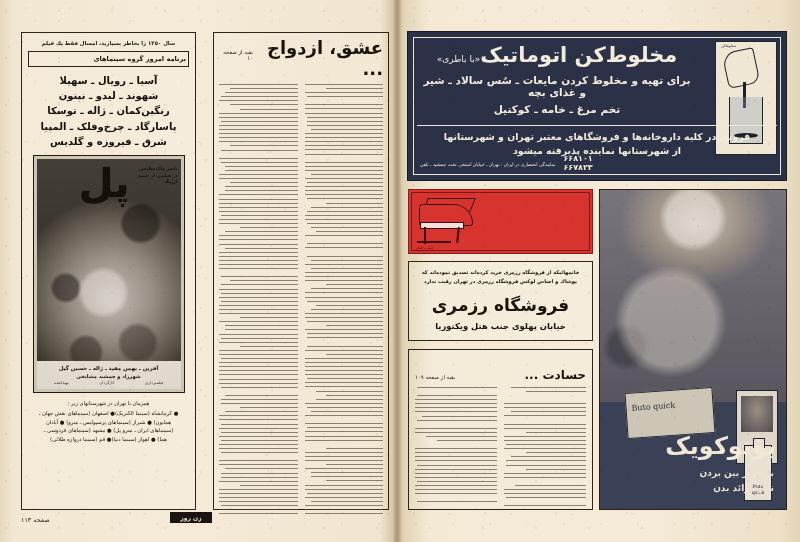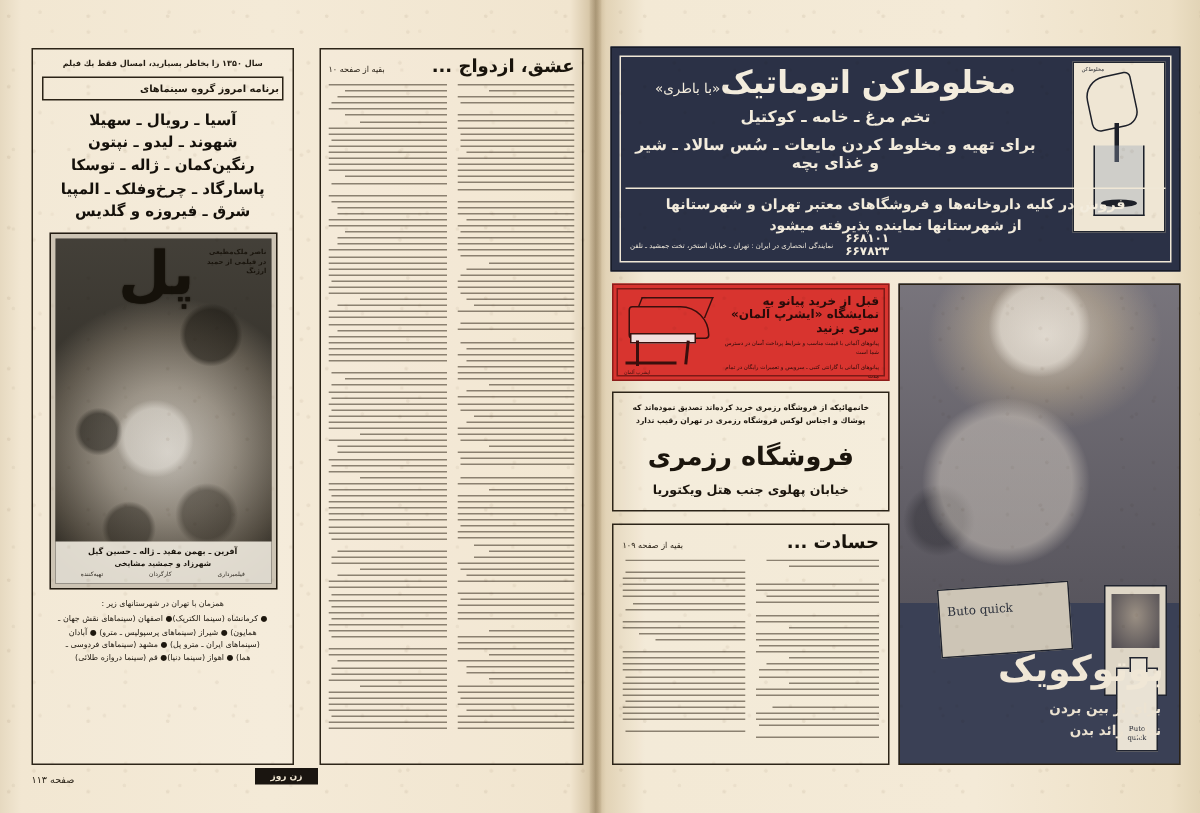--- a/index.html
+++ b/index.html
@@ -121,21 +121,21 @@
     display:flex;align-items:center;justify-content:center;letter-spacing:.3px;
   }
 
   
   #col-love{
     position:absolute;left:213px;top:32px;width:176px;height:478px;
     border:1px solid #2d2518;box-sizing:border-box;padding:4px 5px;
     background:rgba(255,255,255,.08);
   }
   .art-head{display:flex;align-items:baseline;justify-content:space-between;margin-bottom:5px;}
-  .art-head .ttl{font-size:12px;font-weight:700;color:#18130b;letter-spacing:-.3px;}
+  .art-head .ttl{font-size:18px;font-weight:700;color:#18130b;letter-spacing:-.3px;}
   .art-head .cont{font-size:5.4px;color:#2a2217;}
   .twocol{display:flex;gap:7px;height:442px;}
   .twocol > div{flex:1;}
 
   
   
   #mixer-ad{
     position:absolute;left:8px;top:31px;width:380px;height:150px;
     background:#2b3146;border:1px solid #171b28;color:#f3ecdd;box-sizing:border-box;
   }
@@ -207,21 +207,21 @@
     border:1px solid #2c2418;background:rgba(255,255,255,.14);
     box-sizing:border-box;padding:6px 7px;text-align:center;color:#1b150d;
   }
   #rosemary-ad .claim{font-size:5.1px;line-height:1.75;font-weight:700;}
   #rosemary-ad .name{font-size:17px;font-weight:700;margin-top:9px;letter-spacing:-.5px;}
   #rosemary-ad .addr{font-size:8.4px;font-weight:700;margin-top:6px;letter-spacing:-.2px;}
 
   
   #jealousy{
     position:absolute;left:9px;top:349px;width:185px;height:161px;
-    border:1px solid #2c2418;box-sizing:border-box;padding:4px 6px;
+    border:1px solid #2c2418;box-sizing:border-box;padding:18px 6px;
     background:rgba(255,255,255,.07);
   }
   #jealousy .art-head .ttl{font-size:12px;}
   #jealousy .twocol{height:124px;}
 
   
   #buto-ad{
     position:absolute;left:200px;top:189px;width:188px;height:321px;
     border:1px solid #2a2216;box-sizing:border-box;background:#3a4055;overflow:hidden;
   }
@@ -551,22 +551,22 @@
         <div class="hand"></div>
         <div class="shaft"></div>
         <div class="glass"></div>
         <div class="cap fa">مخلوط‌کن</div>
       </div>
 
       <div id="mixer-text" class="fa">
         <div id="mixer-title">
           <span>مخلوط‌کن اتوماتیک</span><span class="sub">«با باطری»</span>
         </div>
+        <div id="mixer-l1">برای تهیه و مخلوط کردن مایعات ـ سُس سالاد ـ شیر و غذای بچه</div>
         <div id="mixer-l2">تخم مرغ ـ خامه ـ کوکتیل</div>
-        <div id="mixer-l1">برای تهیه و مخلوط کردن مایعات ـ سُس سالاد ـ شیر و غذای بچه</div>
       </div>
 
       <div id="mixer-rule"></div>
 
       <div id="mixer-sale" class="fa">
         <div class="s1">فروش در کلیه داروخانه‌ها و فروشگاهای معتبر تهران و شهرستانها</div>
         <div class="s2">از شهرستانها نمایندﻩ پذیرفته میشود</div>
       </div>
 
       <div id="mixer-foot" class="fa">
@@ -581,26 +581,20 @@
     <div id="piano-ad">
       <div class="pbox"></div>
       <div id="piano-illus">
         <div class="lid"></div>
         <div class="body"></div>
         <div class="keys"></div>
         <div class="leg1"></div>
         <div class="leg2"></div>
         <div class="bench"></div>
       </div>
-      <div id="piano-text" class="fa">
-        <div class="h">قبل از خرید پیانو به نمایشگاه «ایشرپ آلمان» سری بزنید</div>
-        <div class="p">پیانوهای آلمانی با قیمت مناسب و شرایط پرداخت آسان در دسترس شما است</div>
-        <div class="p">پیانوهای آلمانی با گارانتی کتبی ـ سرویس و تعمیرات رایگان در تمام مدت</div>
-
-      </div>
       <div class="sig fa">ایشرپ آلمان</div>
     </div>
 
     <div id="rosemary-ad">
       <div class="claim fa">خانمهائیکه از فروشگاه رزمری خرید کرده‌اند تصدیق نموده‌اند که</div>
       <div class="claim fa">پوشاك و اجناس لوکس فروشگاه رزمری در تهران رقیب ندارد</div>
       <div class="name fa">فروشگاه رزمری</div>
       <div class="addr fa">خیابان پهلوی جنب هتل ویکتوریا</div>
     </div>
 

